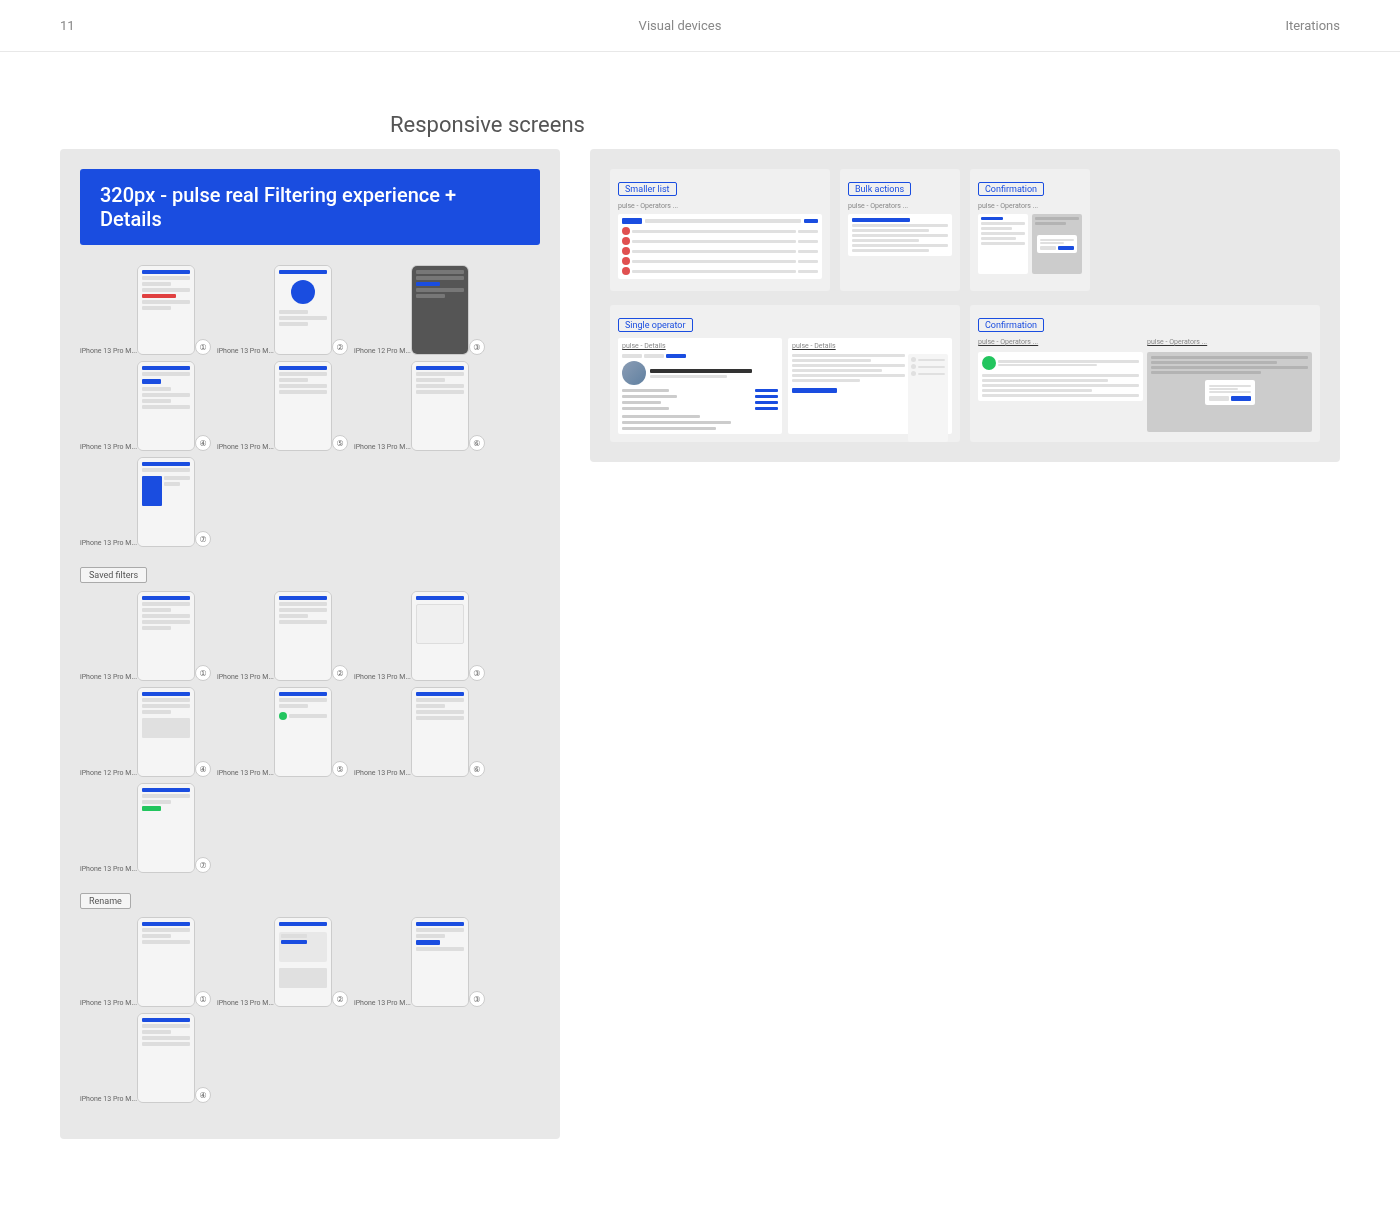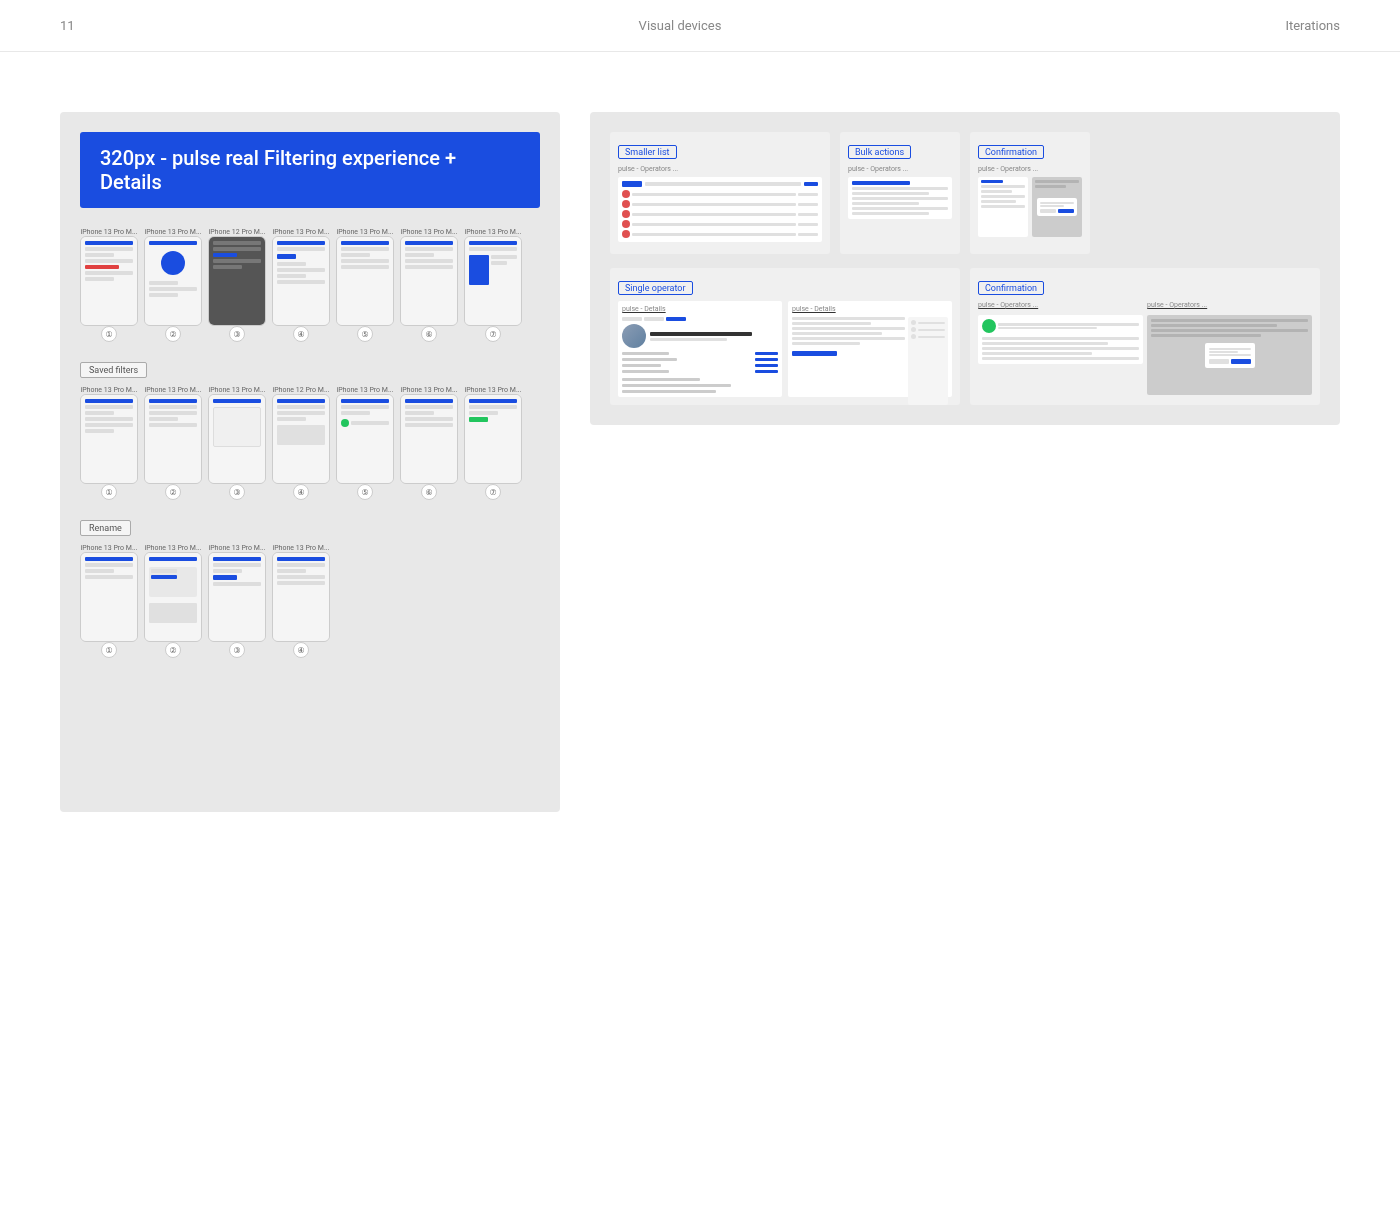--- a/index.html
+++ b/index.html
@@ -82,22 +82,22 @@
 
     .phones-grid {
       display: flex;
       gap: 6px;
       margin-bottom: 16px;
       flex-wrap: wrap;
     }
 
     .phone-item {
       display: flex;
-      flex-direction: column;
-      align-items: center;
+      flex-direction: row;
+      align-items: flex-end;
       gap: 0;
     }
 
     .phone-label {
       font-size: 7px;
       color: #666;
       text-align: center;
       white-space: nowrap;
       overflow: hidden;
       text-overflow: ellipsis;
@@ -192,20 +192,21 @@
 </head>
 <body>
 
 <div class="header">
   <span class="header-page-num">11</span>
   <span class="header-title">Visual devices</span>
   <span class="header-section">Iterations</span>
 </div>
 
 <div class="main">
+  <h2 class="page-title">Responsive screens</h2>
 
   <div class="panels">
 
     <div class="left-panel">
       <div class="panel-header-blue">320px - pulse real Filtering experience + Details</div>
 
       <div class="phones-section">
         <div class="phones-grid">
 
           <div class="phone-item">

